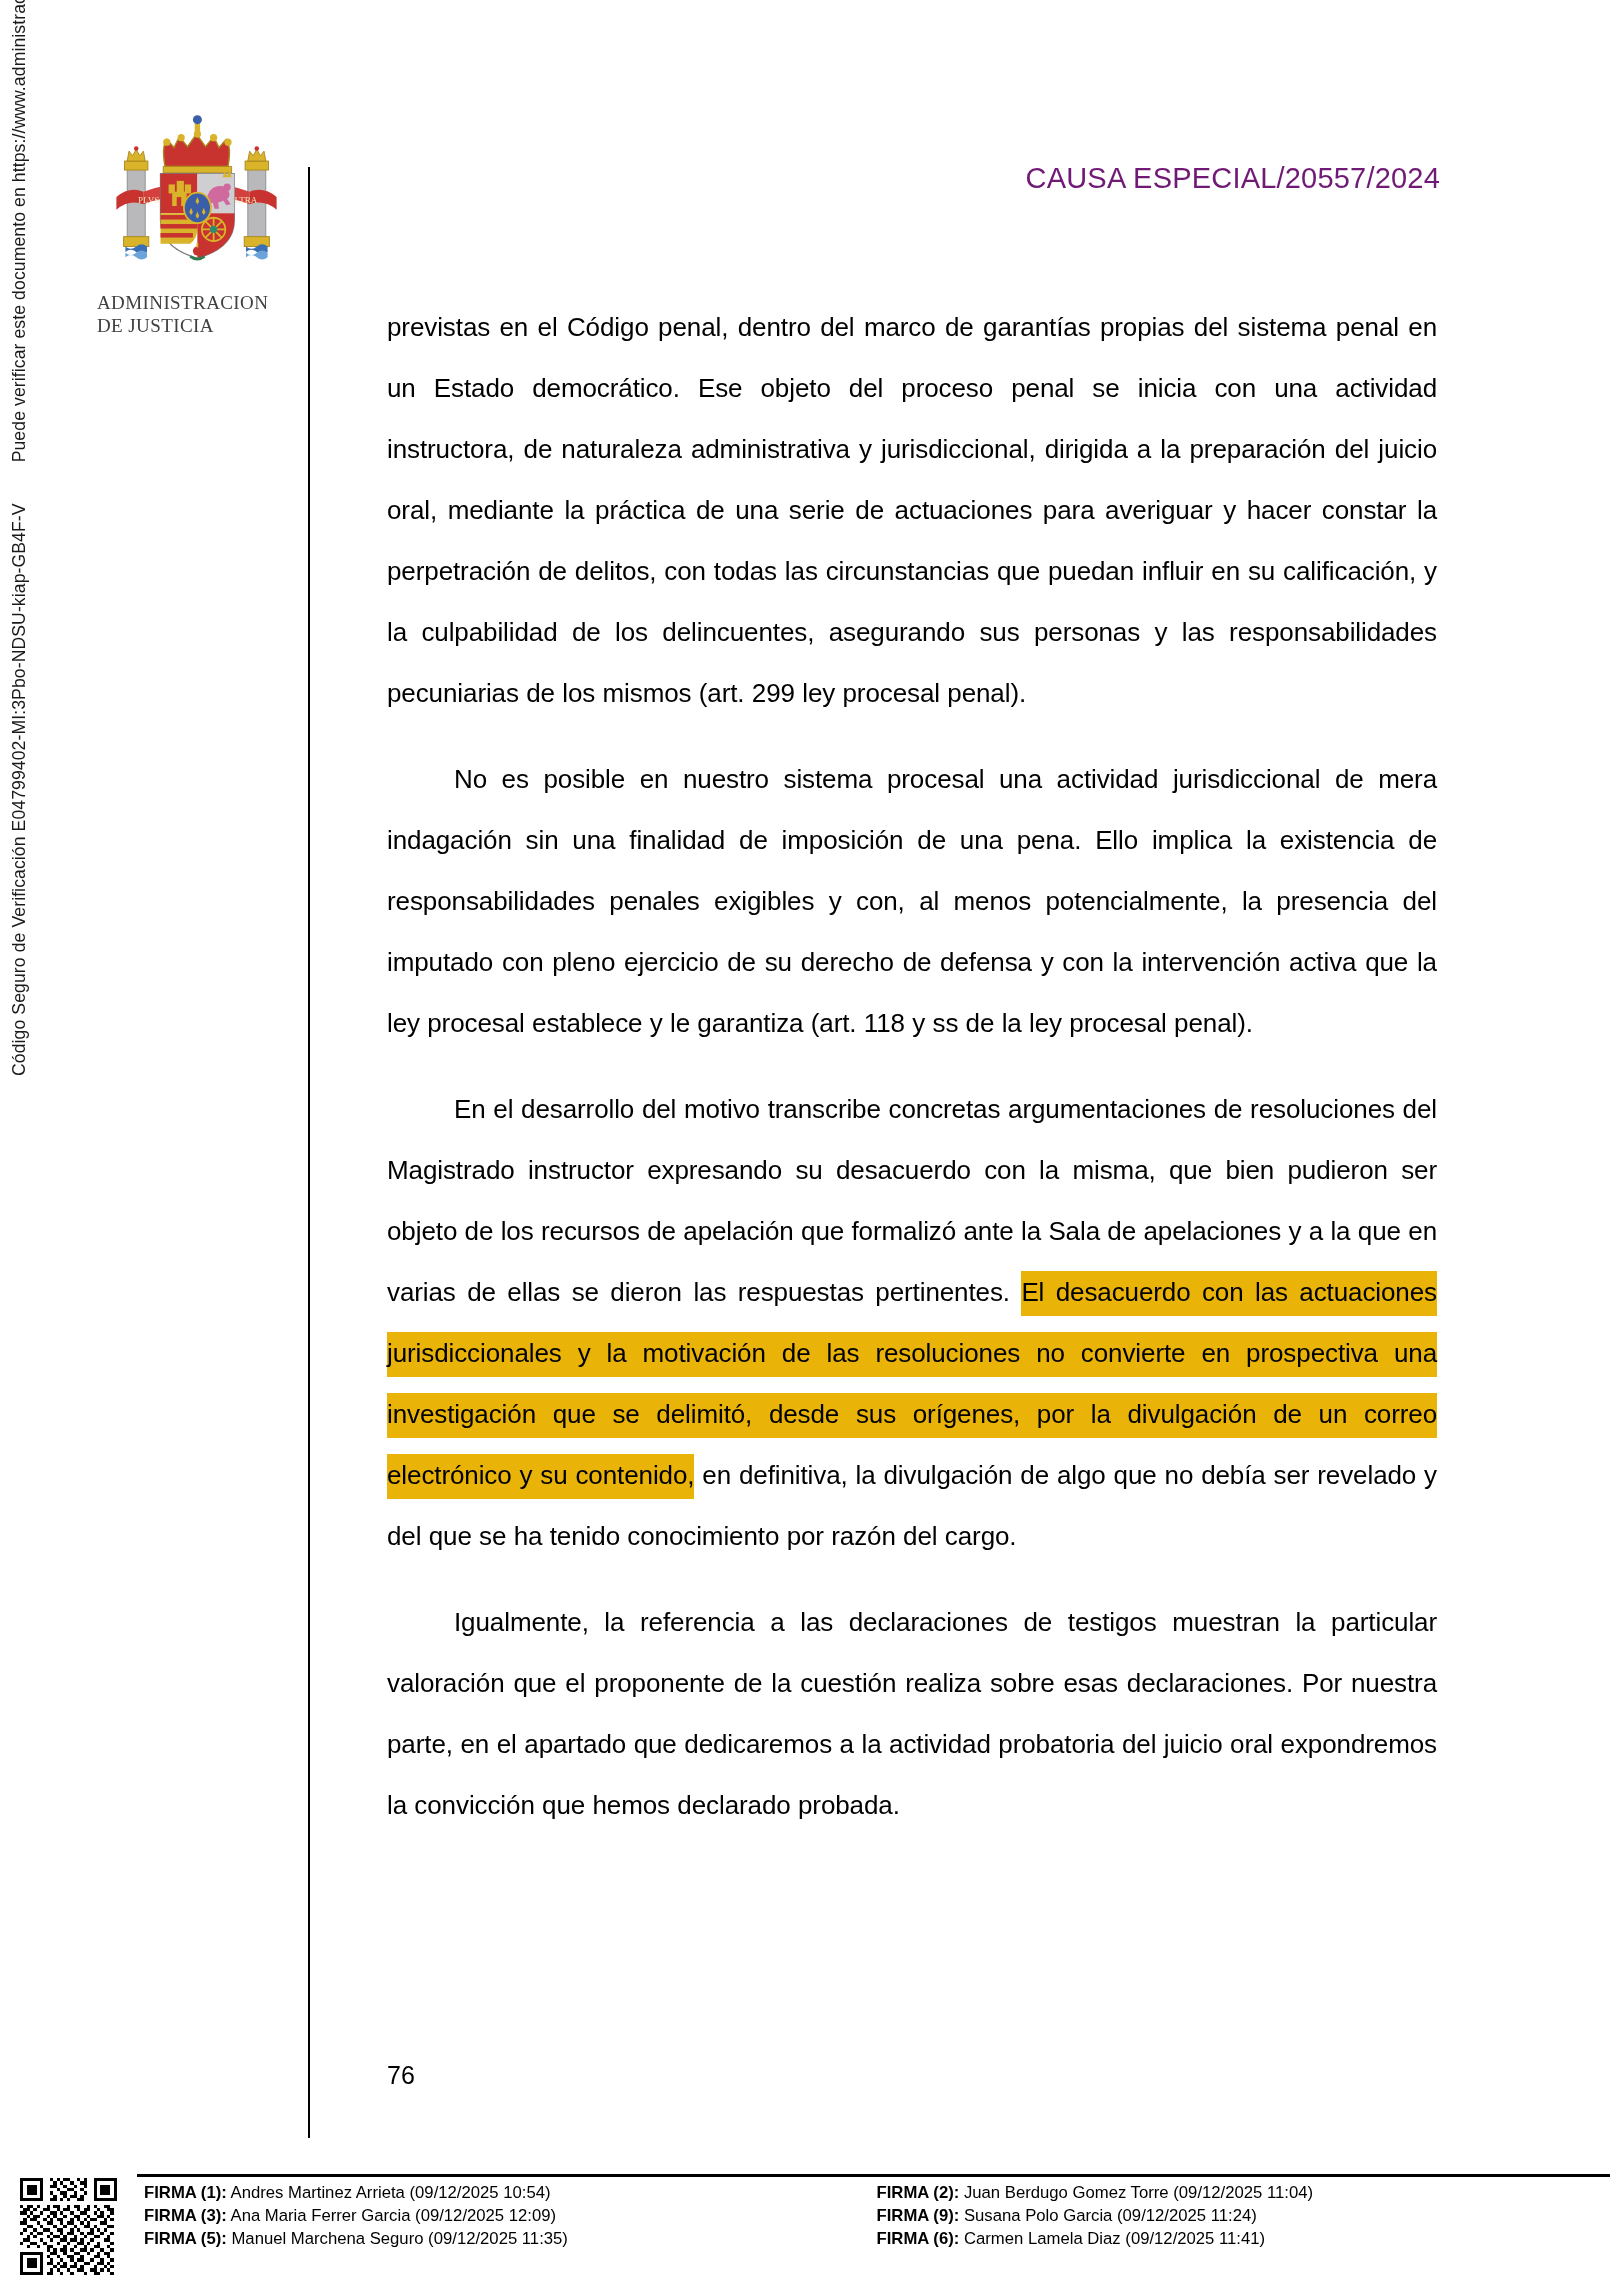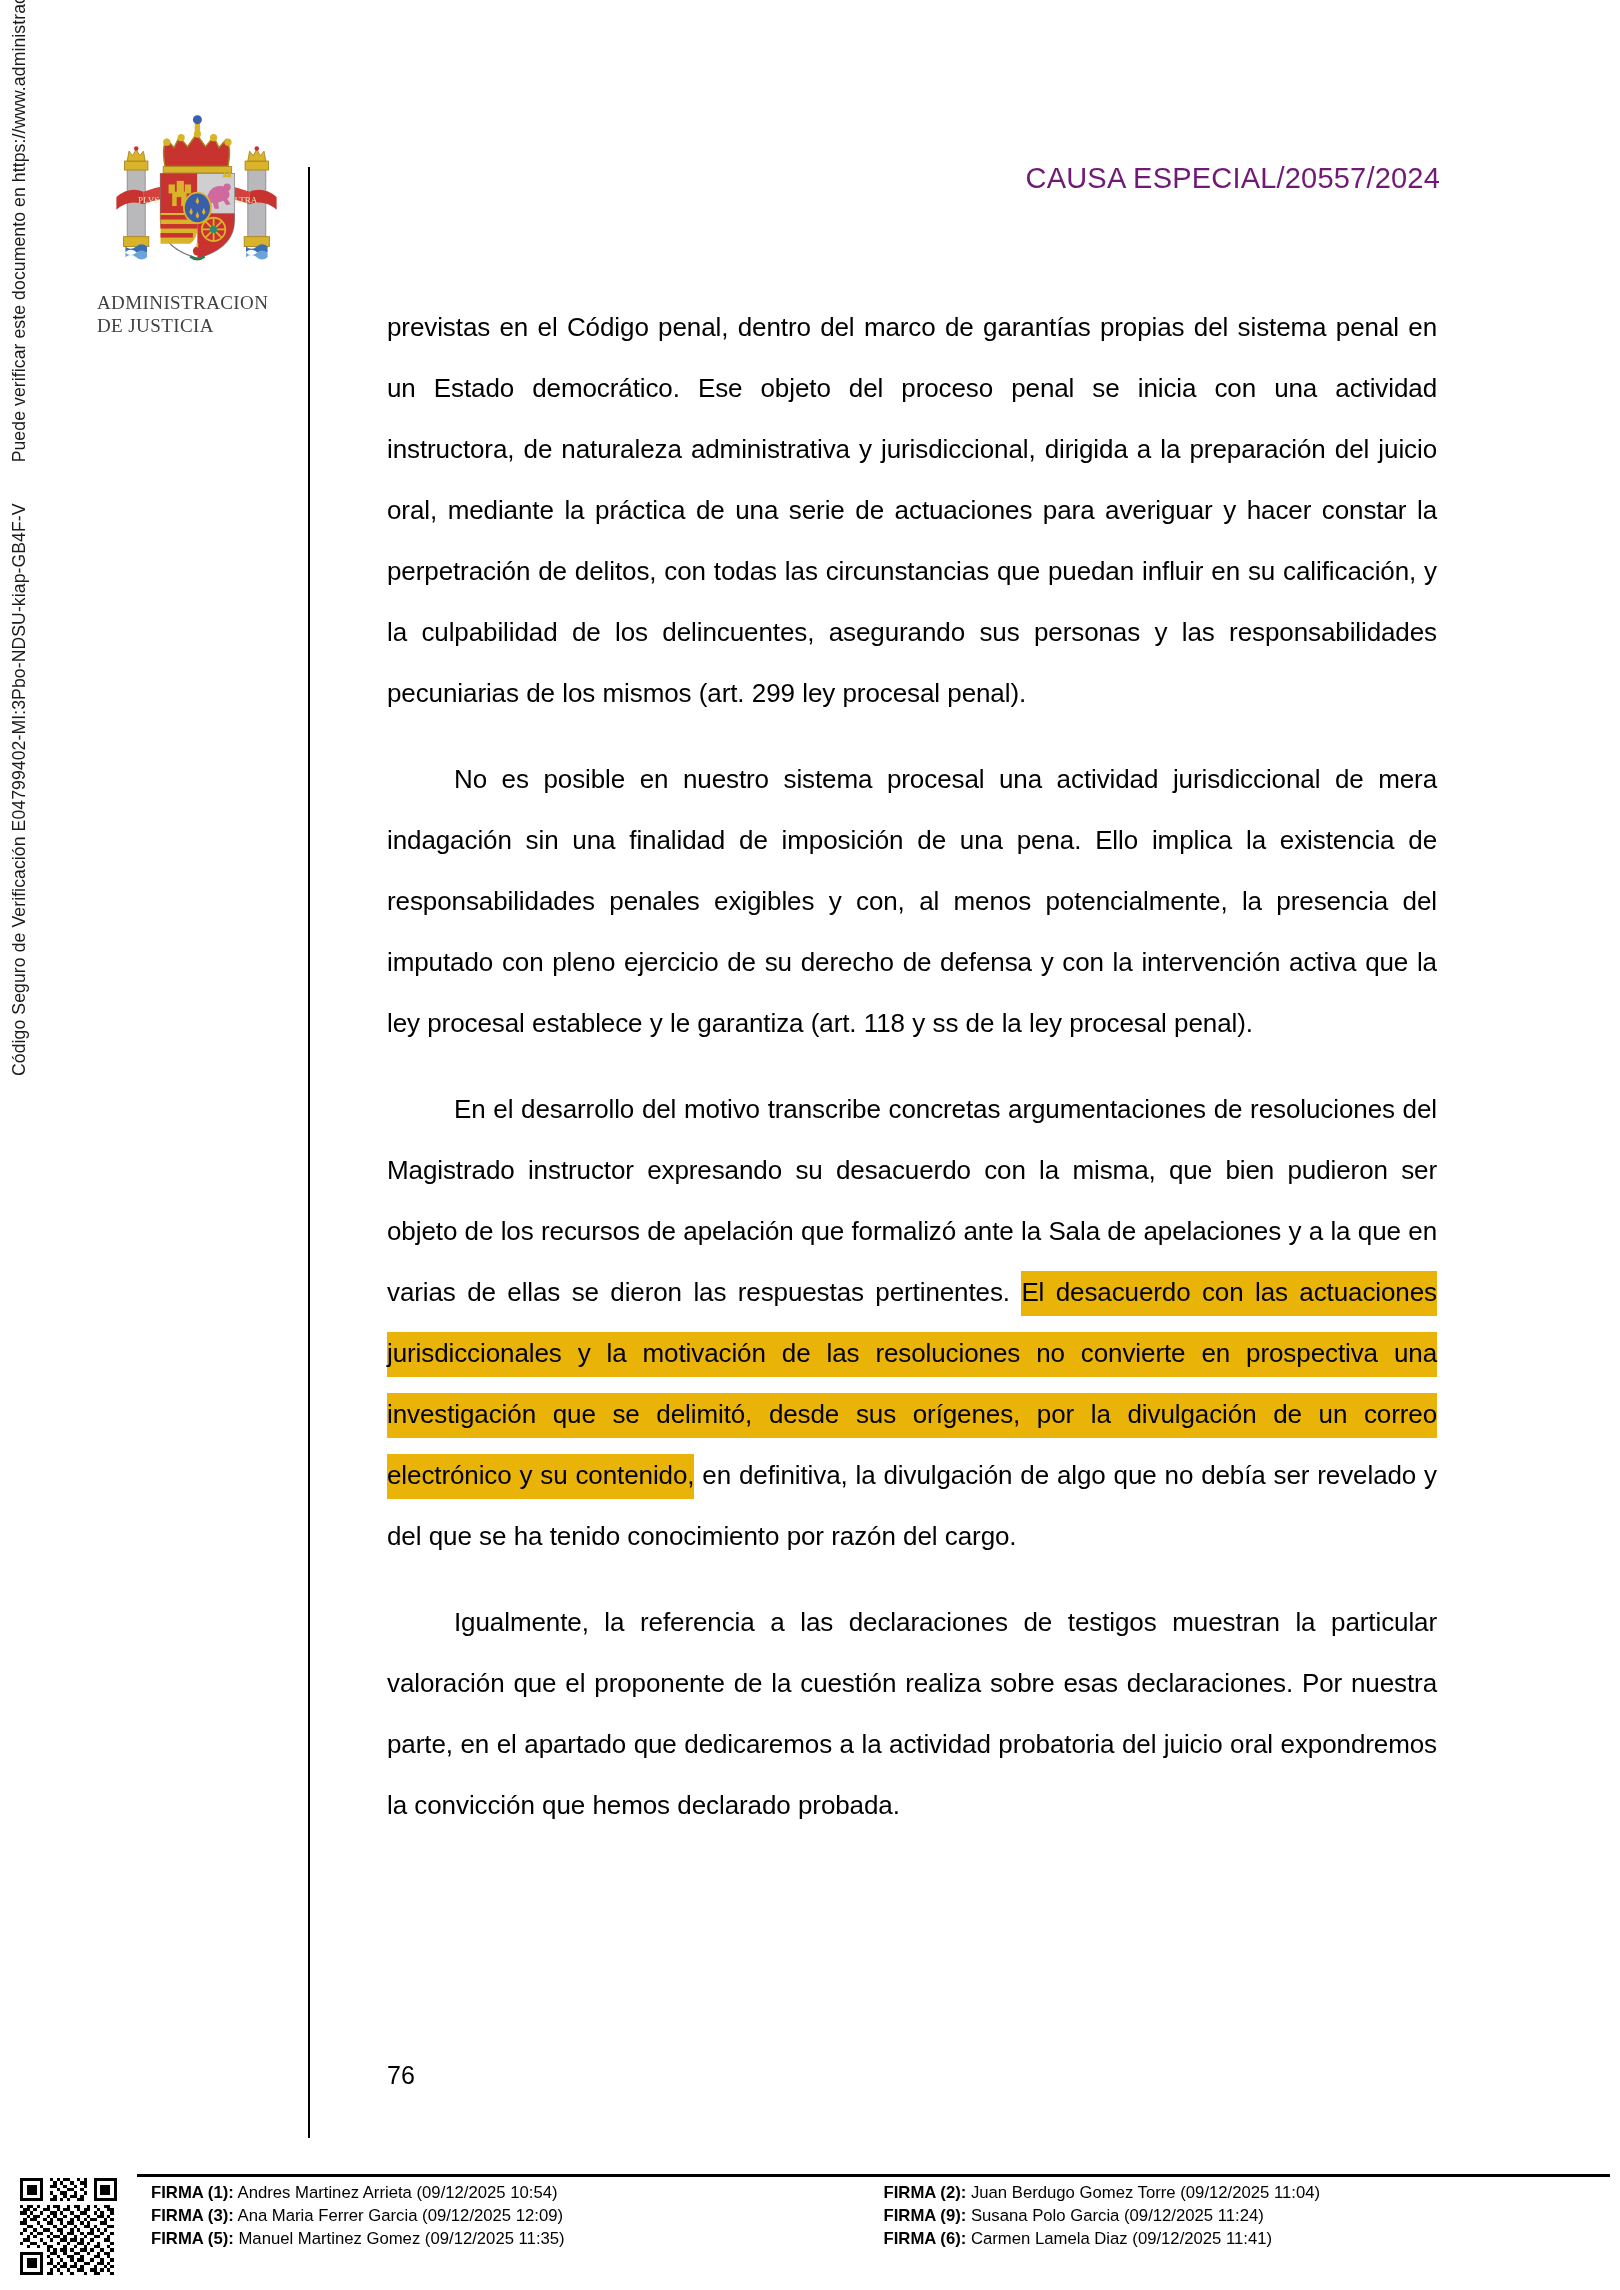--- a/index.html
+++ b/index.html
@@ -138,21 +138,21 @@
   }
   #qr {
     position: absolute;
     left: 20px;
     top: 20px;
     width: 97px;
     height: 97px;
   }
   #sign-cols {
     position: absolute;
-    left: 151px;
+    left: 144px;
     top: 23.4px;
     width: 1465px;
     display: flex;
   }
   .sign-col { width: 50%; }
   .sign-line {
     font-size: 16.7px;
     line-height: 23px;
     color: #000;
     white-space: nowrap;
@@ -496,21 +496,21 @@
           <rect x="19" y="28" width="1" height="1"></rect>
         <rect x="22" y="28" width="2" height="1"></rect>
           <rect x="27" y="28" width="1" height="1"></rect>
       </g>
     </svg>
 
     <div id="sign-cols">
       <div class="sign-col">
           <div class="sign-line"><b>FIRMA (1):</b><span> Andres Martinez Arrieta</span><span> (09/12/2025 10:54)</span></div>
           <div class="sign-line"><b>FIRMA (3):</b><span> Ana Maria Ferrer Garcia</span><span> (09/12/2025 12:09)</span></div>
-          <div class="sign-line"><b>FIRMA (5):</b><span> Manuel Martinez Gomez</span><span> (09/12/2025 11:35)</span></div>
+          <div class="sign-line"><b>FIRMA (5):</b><span> Manuel Marchena Seguro</span><span> (09/12/2025 11:35)</span></div>
         </div>
       <div class="sign-col">
           <div class="sign-line"><b>FIRMA (2):</b><span> Juan Berdugo Gomez Torre</span><span> (09/12/2025 11:04)</span></div>
           <div class="sign-line"><b>FIRMA (9):</b><span> Susana Polo Garcia</span><span> (09/12/2025 11:24)</span></div>
           <div class="sign-line"><b>FIRMA (6):</b><span> Carmen Lamela Diaz</span><span> (09/12/2025 11:41)</span></div>
         </div>
     </div>
 
   </div>
 

